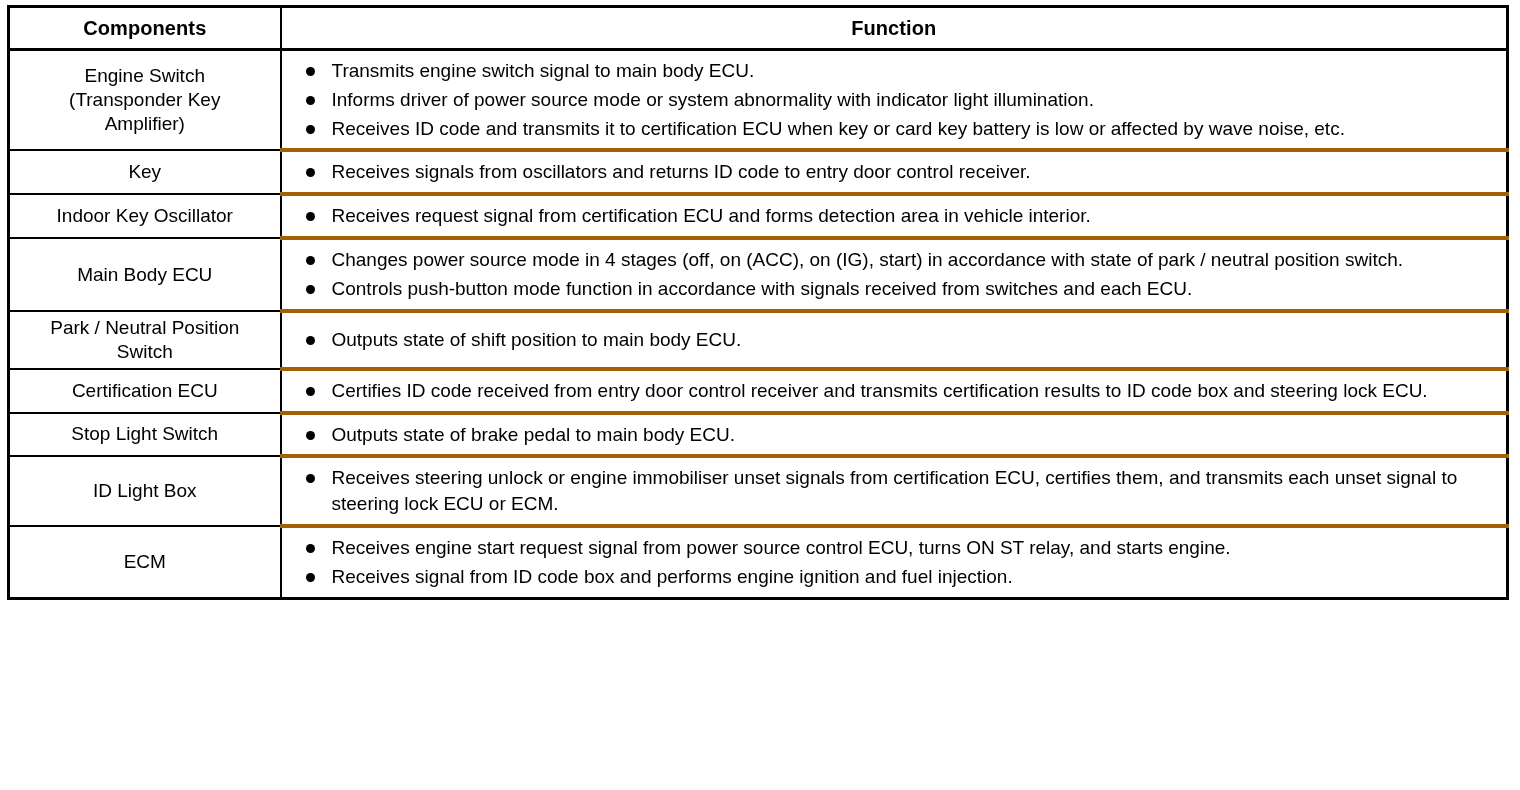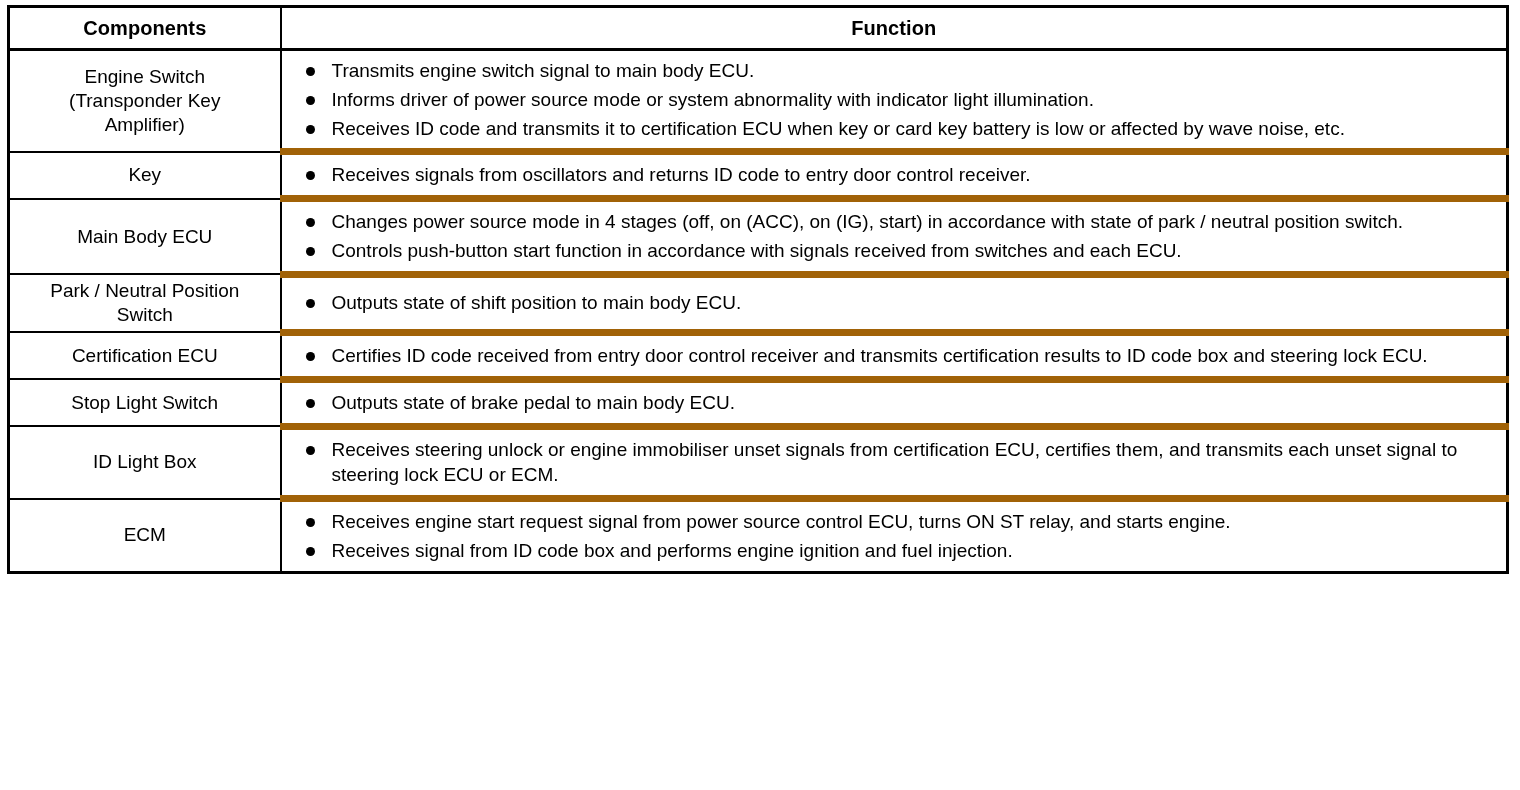--- a/index.html
+++ b/index.html
@@ -67,21 +67,21 @@
     vertical-align: middle;
     font-size: 19px;
     line-height: 1.26;
     padding: 4px 6px;
   }
   table.spec tbody tr:last-child td.comp-cell {
     border-bottom: none;
   }
 
   table.spec td.func-cell {
-    border-bottom: 7px solid #a16207;
+    border-bottom: 4px solid #a16207;
     vertical-align: middle;
     padding: 7px 10px 7px 22px;
   }
   table.spec tbody tr:last-child td.func-cell {
     border-bottom: none;
   }
 
   ul.bullets {
     list-style: none;
     margin: 0;
@@ -142,26 +142,36 @@
             <span class="comp-line">Key</span>
           </td>
           <td class="func-cell">
             <ul class="bullets">
               <li><span class="bul"></span><span>Receives signals from oscillators and returns ID code to entry door control receiver.</span></li>
             </ul>
           </td>
         </tr>
         <tr>
           <td class="comp-cell">
+            <span class="comp-line">Indoor Key Oscillator</span>
+          </td>
+          <td class="func-cell">
+            <ul class="bullets">
+              <li><span class="bul"></span><span>Receives request signal from certification ECU and forms detection area in vehicle interior.</span></li>
+            </ul>
+          </td>
+        </tr>
+        <tr>
+          <td class="comp-cell">
             <span class="comp-line">Main Body ECU</span>
           </td>
           <td class="func-cell">
             <ul class="bullets">
               <li><span class="bul"></span><span>Changes power source mode in 4 stages (off, on (ACC), on (IG), start) in accordance with state of park / neutral position switch.</span></li>
-              <li><span class="bul"></span><span>Controls push-button start function in accordance with signals received from switches and each ECU.</span></li>
+              <li><span class="bul"></span><span>Controls push-button mode function in accordance with signals received from switches and each ECU.</span></li>
             </ul>
           </td>
         </tr>
         <tr>
           <td class="comp-cell">
             <span class="comp-line">Park / Neutral Position</span>
             <span class="comp-line">Switch</span>
           </td>
           <td class="func-cell">
             <ul class="bullets">

